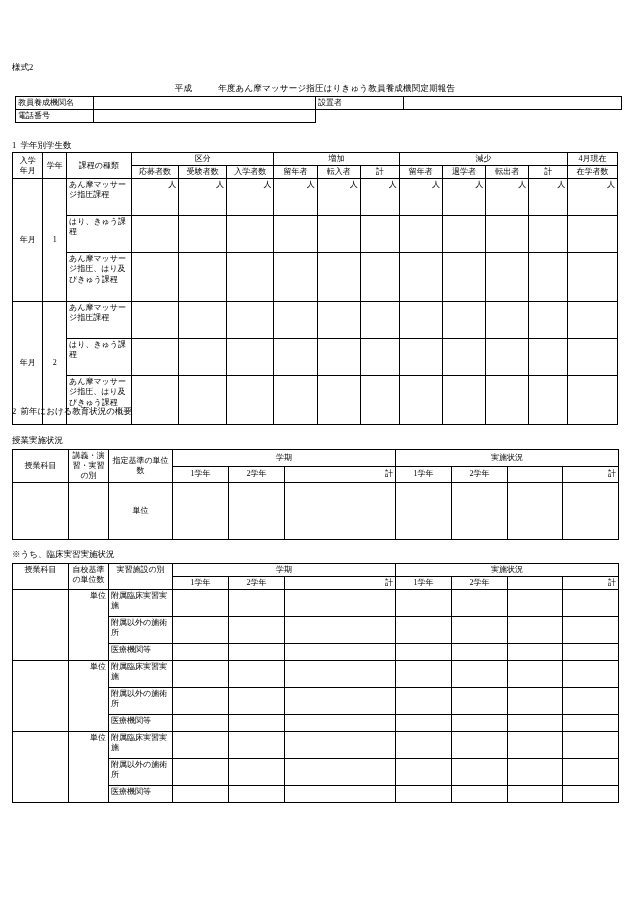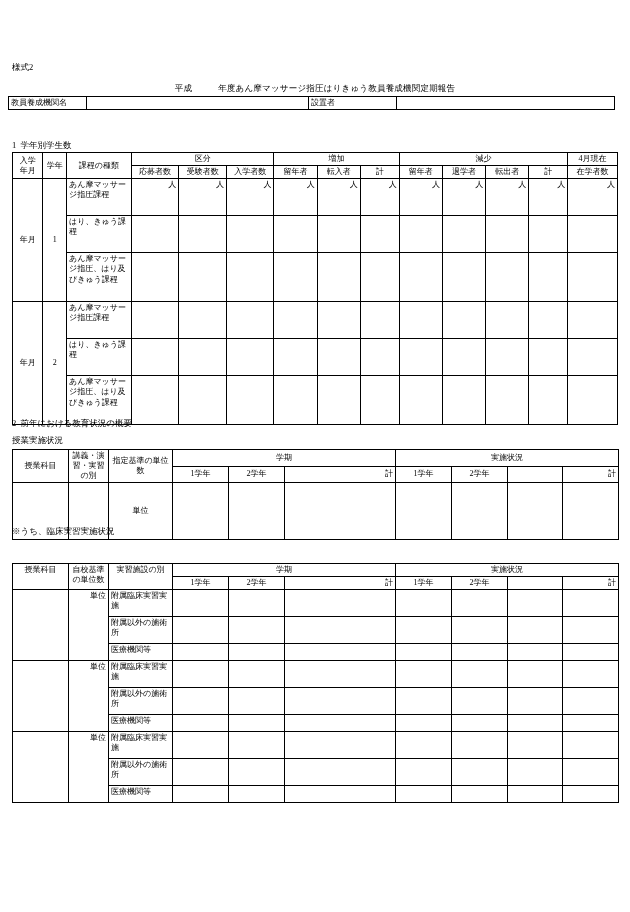--- a/index.html
+++ b/index.html
@@ -53,36 +53,36 @@
     line-height: 1.25;
   }
   .c { text-align: center; }
   .r { text-align: right; }
   .l { text-align: left; }
   .vmid { vertical-align: middle; }
 
   
   .tbl-inst {
     position: absolute;
-    left: 8px;
+    left: 15px;
     top: 96px;
     width: 606px;
   }
   .tbl-inst td { height: 10px; }
 
   
   .sec {
     position: absolute;
     left: 12px;
     font-size: 8.5px;
   }
   .sec-1 { top: 140px; }
-  .sec-2 { top: 418px; }
+  .sec-2 { top: 406px; }
   .sub-1 { top: 435px; text-align: right; }
-  .sub-2 { top: 526px; }
+  .sub-2 { top: 549px; }
 
   
   .tbl-students {
     position: absolute;
     left: 12px;
     top: 152px;
     width: 606px;
   }
   .tbl-students td { padding: 1px 2px; }
   .tbl-students .hdr { text-align: center; vertical-align: middle; }
@@ -127,20 +127,26 @@
       <col style="width:222px">
       <col style="width:88px">
       <col style="width:218px">
     </colgroup>
     <tbody>
       <tr>
         <td class="l">教員養成機関名</td>
         <td></td>
         <td class="l">設置者</td>
         <td></td>
+      </tr>
+      <tr>
+        <td class="l">電話番号</td>
+        <td></td>
+        <td style="border:none"></td>
+        <td style="border:none"></td>
       </tr>
     </tbody>
   </table>
 
   <div class="sec sec-1">
     <span>1</span>&nbsp;&nbsp;<span>学年別学生数</span>
   </div>
 
   <table class="tbl-students">
     <colgroup>

